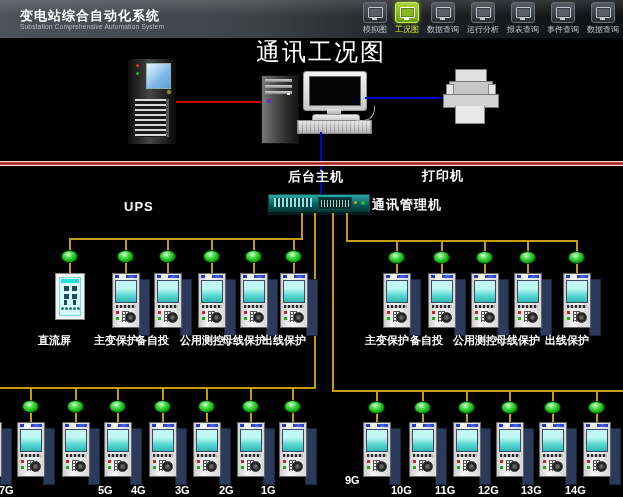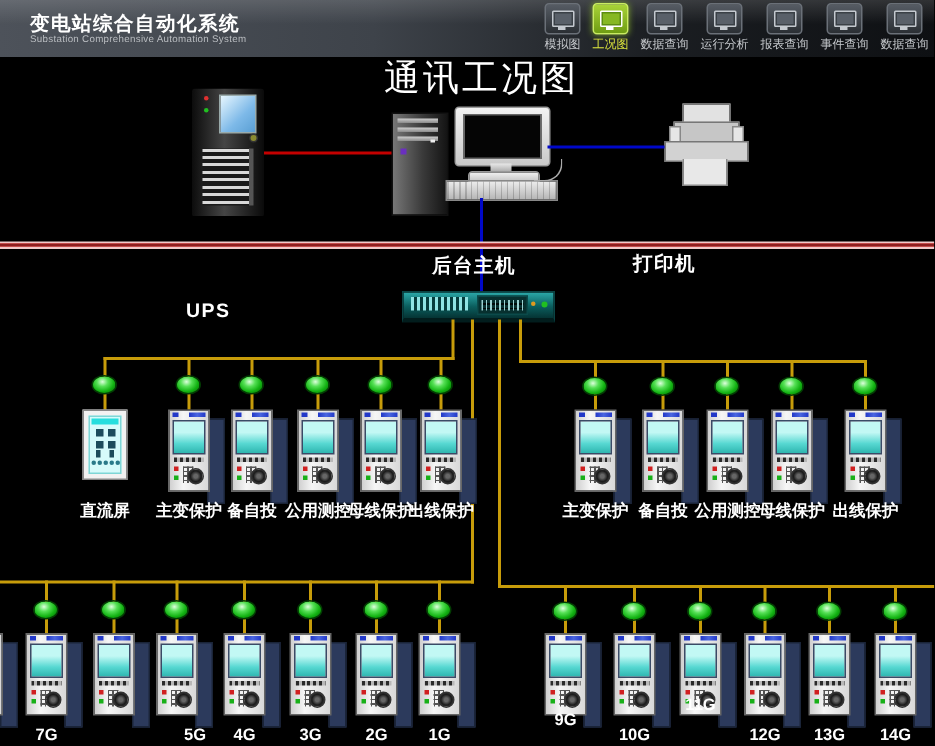--- a/index.html
+++ b/index.html
@@ -25,21 +25,21 @@
   .tb-item.active .tb-btn{background:linear-gradient(#a9d338,#6f9d13);border-color:#c9ec62;box-shadow:0 0 4px rgba(150,200,40,.7);}
   .tb-item.active .tb-icon{border-color:#fff;background:#5c8c12;}
   .tb-item.active .tb-icon i{background:#86b822;}
   .tb-item.active .tb-icon:after{background:#fff;}
   .tb-item.active .tb-label{color:#d9e23d;}
   
   #scene{position:absolute;left:0;top:38px;width:623px;height:443px;}
   .big-title{position:absolute;left:241px;top:-2px;width:160px;text-align:center;
     font-family:"Liberation Serif", serif;font-size:24px;color:#fff;letter-spacing:2px;}
   .scn-label{position:absolute;color:#fff;font-size:13px;font-weight:bold;letter-spacing:1px;}
-  .dev-label{position:absolute;width:64px;text-align:center;color:#fff;font-size:11px;font-weight:bold;white-space:nowrap;}
+  .dev-label{position:absolute;width:64px;text-align:left;color:#fff;font-size:11px;font-weight:bold;white-space:nowrap;}
   
   .hline{position:absolute;height:2px;background:var(--yellow,#c79c0a);}
   .vline{position:absolute;width:2px;background:var(--yellow,#c79c0a);}
   .redline{position:absolute;height:2px;background:var(--red,#c40000);}
   .blueline-h{position:absolute;height:2px;background:var(--blue,#0008c8);}
   .blueline-v{position:absolute;width:2px;background:var(--blue,#0008c8);}
   #separator{position:absolute;left:0;top:123px;width:623px;height:5px;
     background:linear-gradient(180deg,#f2cbcb 0 1px,#c64c4c 1px 2px,#8e2020 2px 3px,#c64c4c 3px 4px,#f2cbcb 4px 5px);}
   
   .led{position:absolute;width:17px;height:13px;border-radius:50%;
@@ -243,20 +243,21 @@
     </div>
 
     <div class="vline" style="left:301px;top:175px;height:27px;"></div>
     <div class="vline" style="left:314px;top:175px;height:176px;"></div>
     <div class="vline" style="left:332px;top:175px;height:179px;"></div>
     <div class="vline" style="left:346px;top:175px;height:29px;"></div>
 
     <div class="scn-label" style="left:266px;top:130px;width:100px;text-align:center;">后台主机</div>
     <div class="scn-label" style="left:398px;top:129px;width:90px;text-align:center;">打印机</div>
     <div class="scn-label" style="left:124px;top:161px;width:60px;">UPS</div>
+    <div class="scn-label" style="left:372px;top:158px;width:95px;">通讯管理机</div>
   <div class="hline" style="left: 69px; top: 200px; width: 234px;"></div>
       <div class="vline" style="left: 69px; top: 200px; height: 35px;"></div>
       <div class="led" style="left: 61px; top: 212px;"></div>
       <div class="dcp" style="left: 55px; top: 235px;">
     <div class="dcp-inner">
       <div class="d-bar"></div>
       <div class="d-grid">
             <i></i>
             <i></i>
             <i></i>
@@ -682,21 +683,21 @@
       <div class="r-screen"></div>
       <div class="r-ports"></div>
       <div class="r-btns">
         <span class="bled r1"></span>
             <span class="bled g1"></span>
         <span class="dots"></span>
             <span class="dpad"></span>
       </div>
     </div>
   </div>
-      <div class="dev-label" style="left: 435px; top: 426px;">11G</div>
+      <div class="dev-label" style="left: 435px; top: 446px;">11G</div>
       <div class="vline" style="left: 509px; top: 352px; height: 32px;"></div>
       <div class="led" style="left: 501px; top: 363px;"></div>
       <div class="relay" style="left: 496px; top: 384px;">
     <div class="relay-shadow"></div>
     <div class="relay-face">
       <div class="r-head">
             <i class="h1"></i>
             <i class="h2"></i>
           </div>
       <div class="r-screen"></div>

